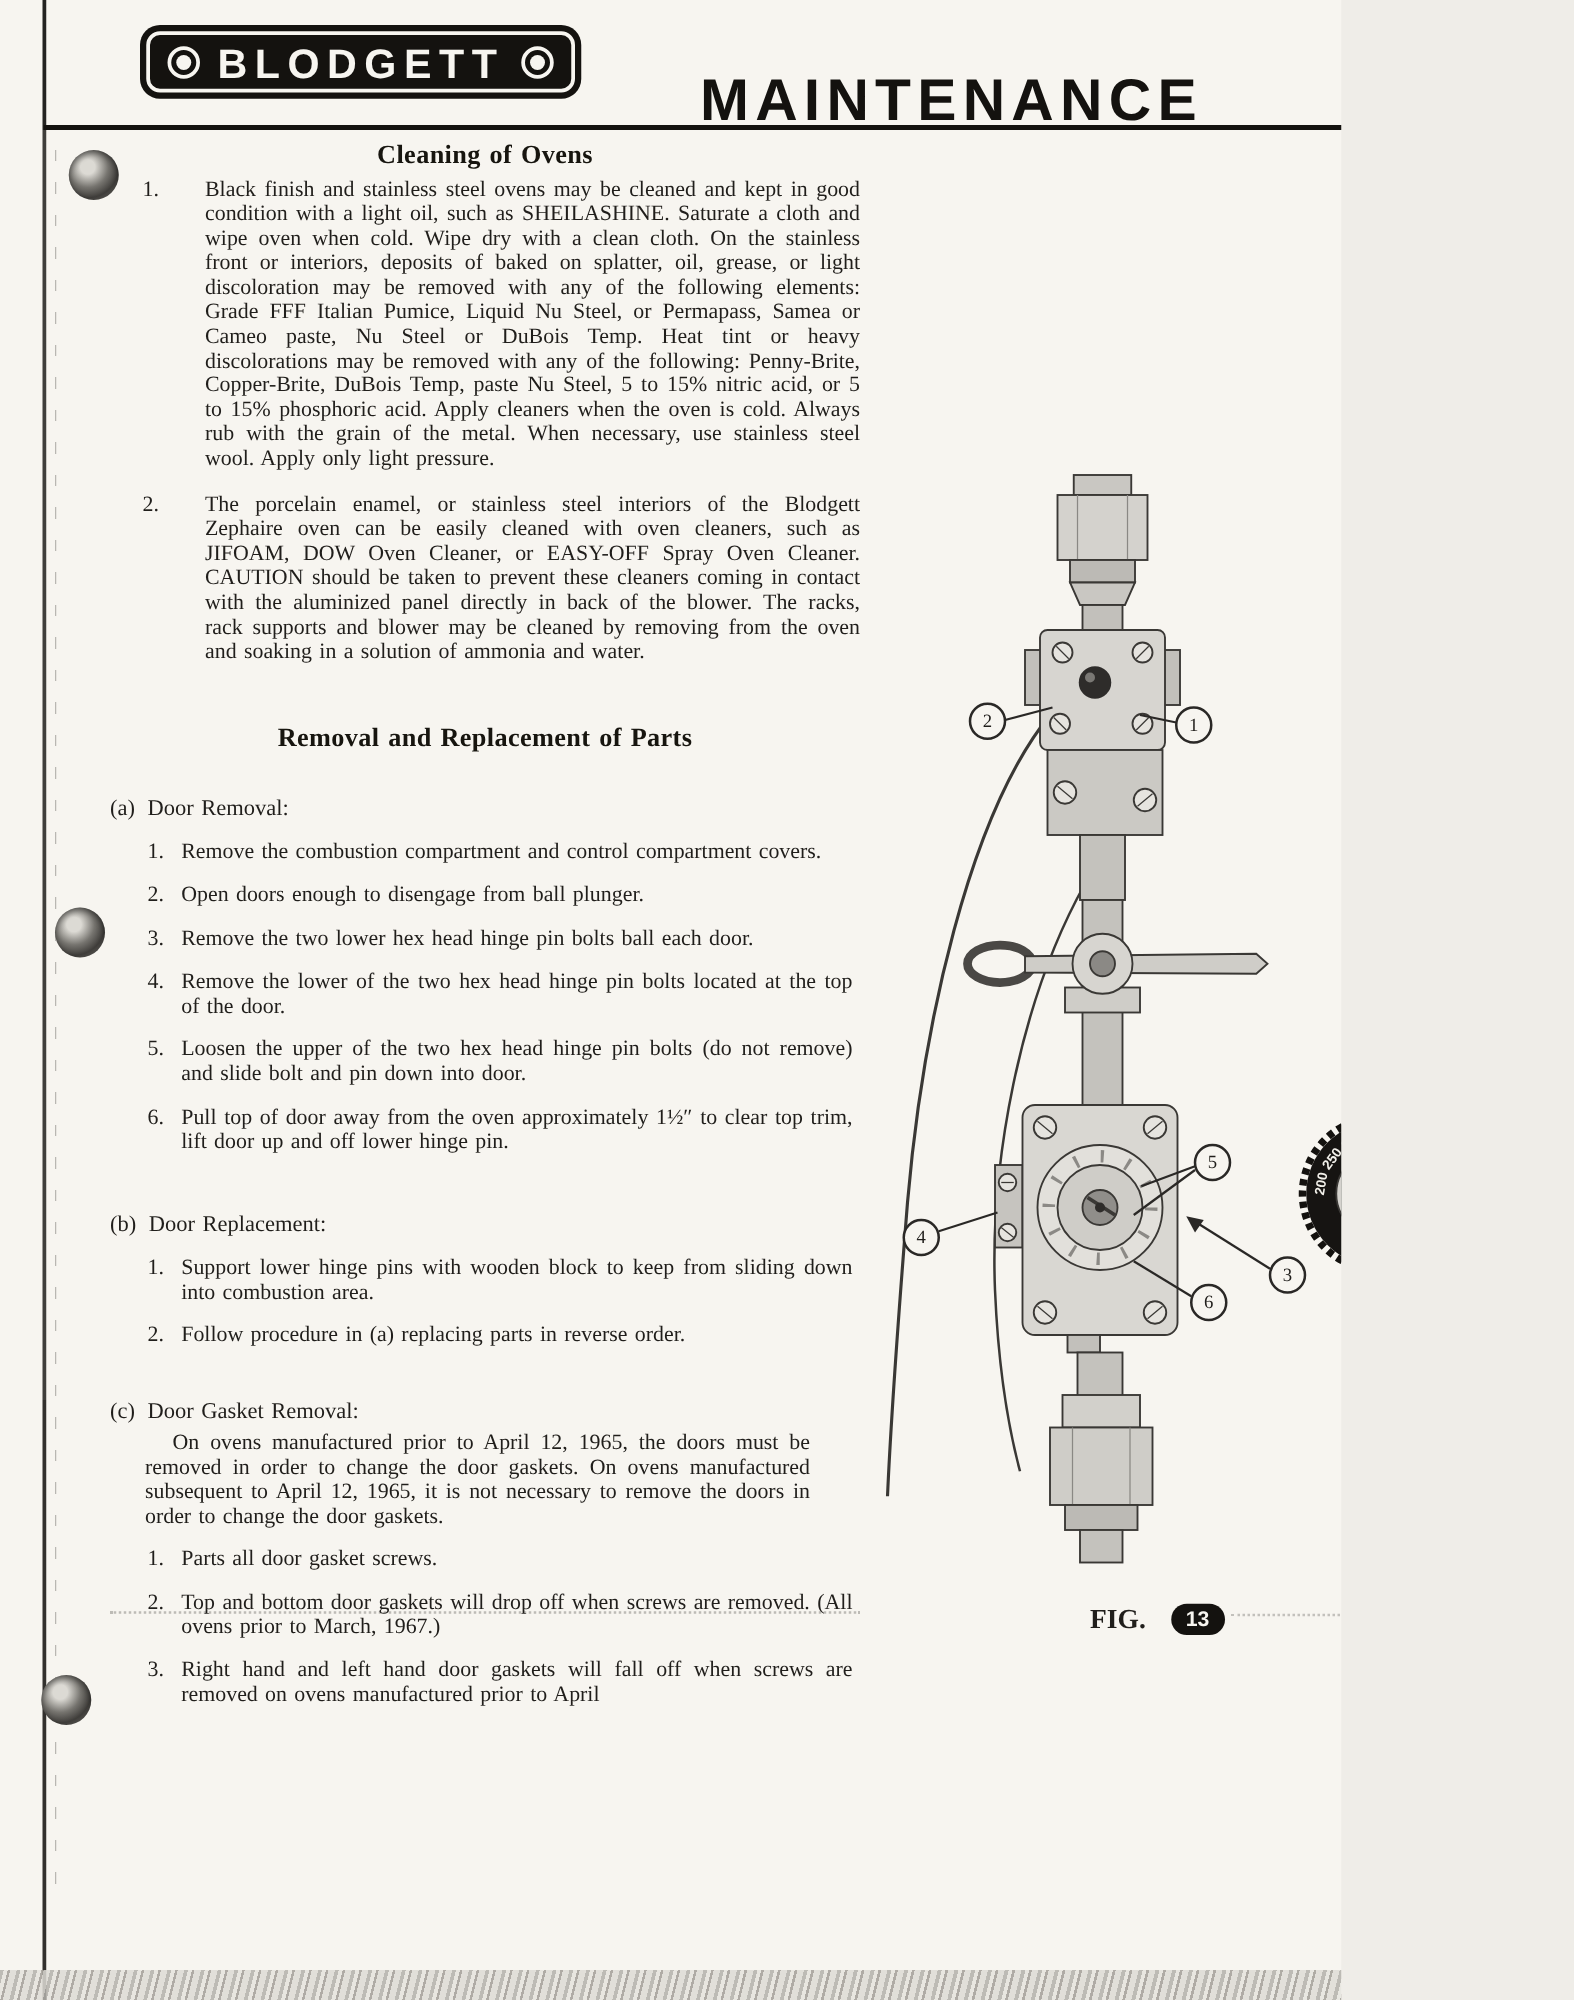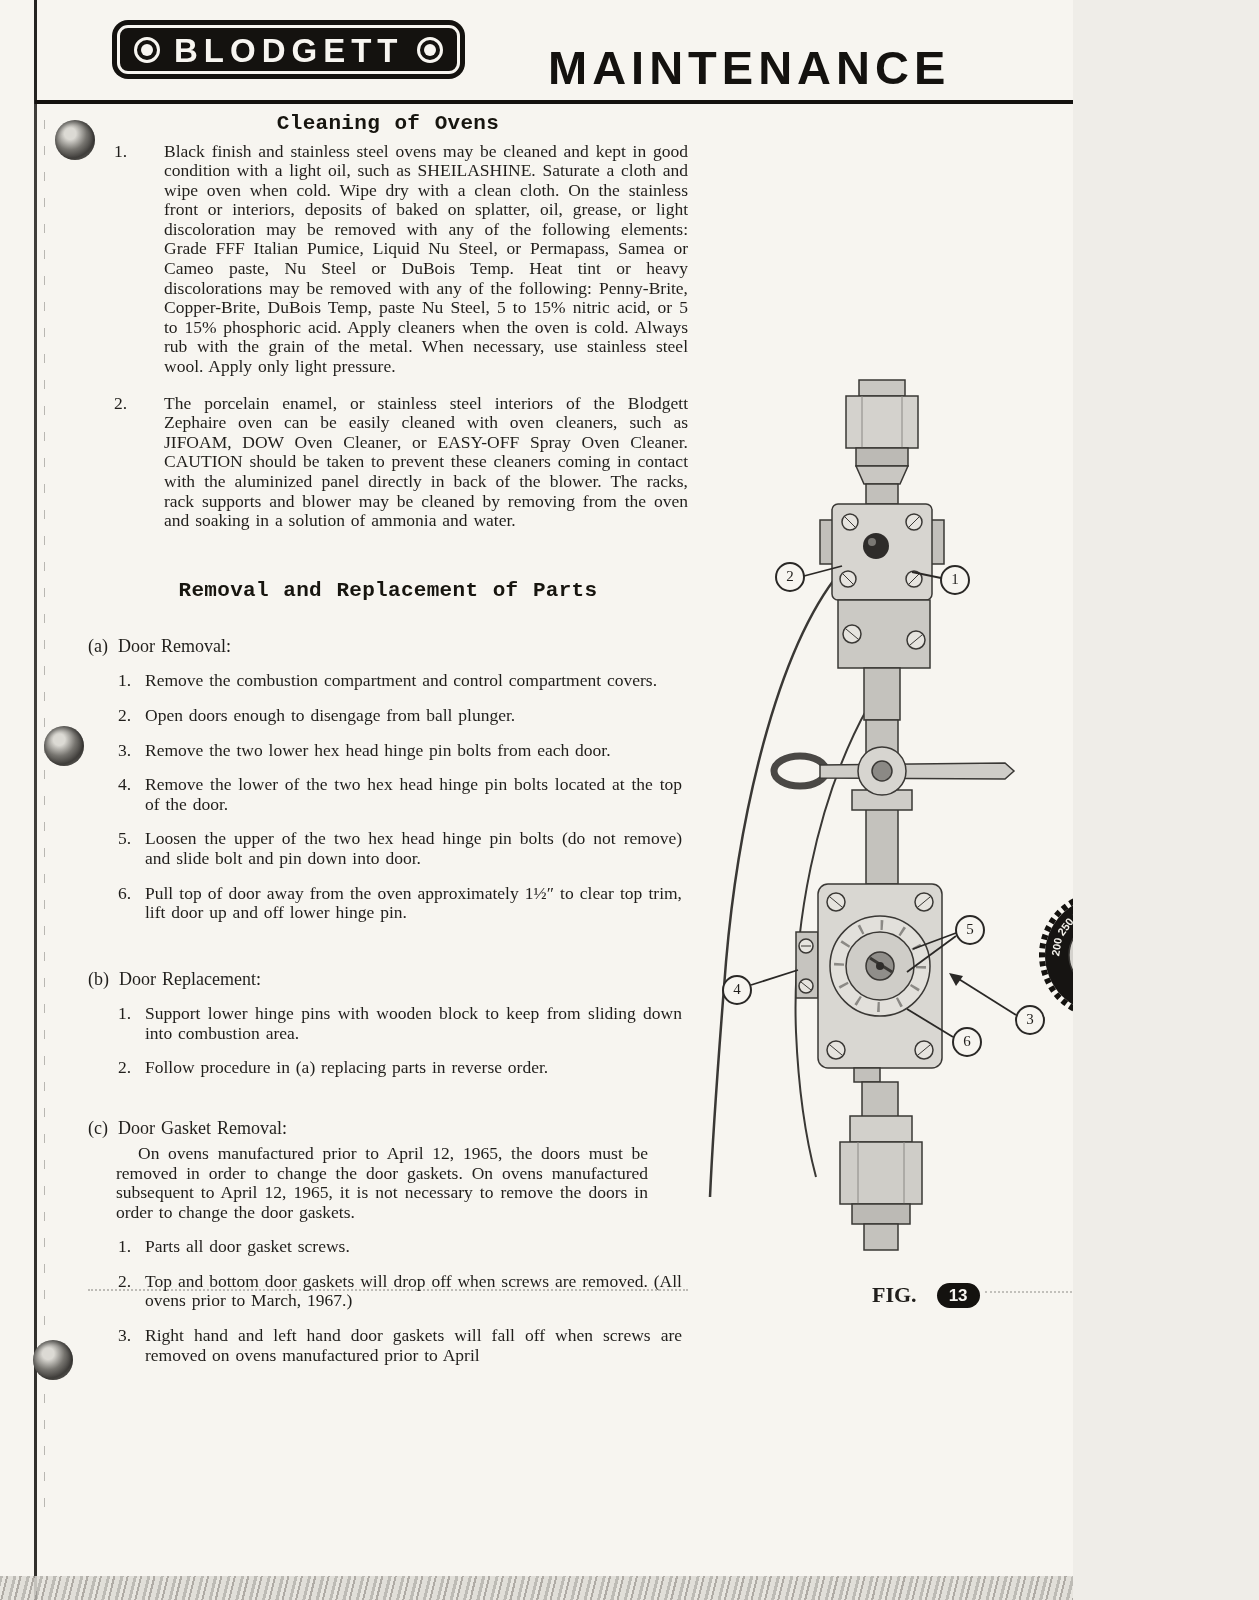--- a/index.html
+++ b/index.html
@@ -38,34 +38,34 @@
 
   
   .logo { position:absolute; left:112px; top:20px; }
   .logo-outer { background:#14120f; border-radius:16px; padding:5px; }
   .logo-inner { border:3px solid #f7f5f0; border-radius:11px; padding:4px 14px;
     display:flex; align-items:center; gap:14px; background:#14120f; }
   .logo-text { color:#f7f5f0; font-family:"Liberation Sans", sans-serif; font-weight:700;
     font-size:33px; letter-spacing:6px; line-height:1; padding-top:2px; }
   .emblem { width:20px; height:20px; border:3px solid #f7f5f0; border-radius:50%; position:relative; flex:none; }
   .emblem i { position:absolute; inset:4px; background:#f7f5f0; border-radius:50%; }
-  .main-title { position:absolute; left:548px; top:40px; width:380px; text-align:center; margin:0;
+  .main-title { position:absolute; left:548px; top:40px; width:380px; text-align:center; margin:12px;
     font-family:"Liberation Sans", sans-serif; font-weight:700; font-size:47px; letter-spacing:5px;
     color:#14120f; }
   .page-badge { position:absolute; left:1101px; top:43px; width:56px; height:56px;
     border:4px solid #14120f; border-radius:50%; background:#f7f5f0; z-index:3;
     display:flex; align-items:center; justify-content:center;
     font-family:"Liberation Sans", sans-serif; font-weight:700; font-size:30px; }
   .badge-tick { position:absolute; left:1082px; top:70px; width:16px; height:3px; background:#14120f; }
   .header-rule { position:absolute; left:35px; top:100px; width:1160px; height:4px; background:#14120f; z-index:1; }
 
   
   .column { position:absolute; left:88px; top:112px; width:600px;
     font-size:17.5px; line-height:1.12; word-spacing:1.5px; }
-  .sec-heading { font-family:Liberation Mono, monospace; font-weight:700; font-size:21px;
+  .sec-heading { font-family:Liberation Serif, serif; font-weight:700; font-size:21px;
     text-align:center; margin:0 0 4px 0; letter-spacing:.3px; color:#17150f; }
   .sec-heading.second { margin:48px 0 12px 0; }
   .item { display:flex; margin:6px 0 0 26px; }
   .item + .item { margin-top:17px; }
   .item .n { flex:none; width:26px; }
   .item .t { flex:1; text-align:justify;margin-left:24px; }
   .caution { margin:12px 0 0 0; text-align:justify; letter-spacing:.4px; }
   .caution b { letter-spacing:.4px; }
   .sec { margin-top:34px; }
   .sec.sec-b { margin-top:46px; }
@@ -145,21 +145,21 @@
       <div class="step">
         <span class="sn">1.</span>
         <span class="st">Remove the combustion compartment and control compartment covers.</span>
       </div>
       <div class="step">
         <span class="sn">2.</span>
         <span class="st">Open doors enough to disengage from ball plunger.</span>
       </div>
       <div class="step">
         <span class="sn">3.</span>
-        <span class="st">Remove the two lower hex head hinge pin bolts from each door.</span>
+        <span class="st">Remove the two lower hex head hinge pin bolts ball each door.</span>
       </div>
       <div class="step">
         <span class="sn">4.</span>
         <span class="st">Remove the lower of the two hex head hinge pin bolts located at the top of the door.</span>
       </div>
       <div class="step">
         <span class="sn">5.</span>
         <span class="st">Loosen the upper of the two hex head hinge pin bolts (do not remove) and slide bolt and pin down into door.</span>
       </div>
       <div class="step">

